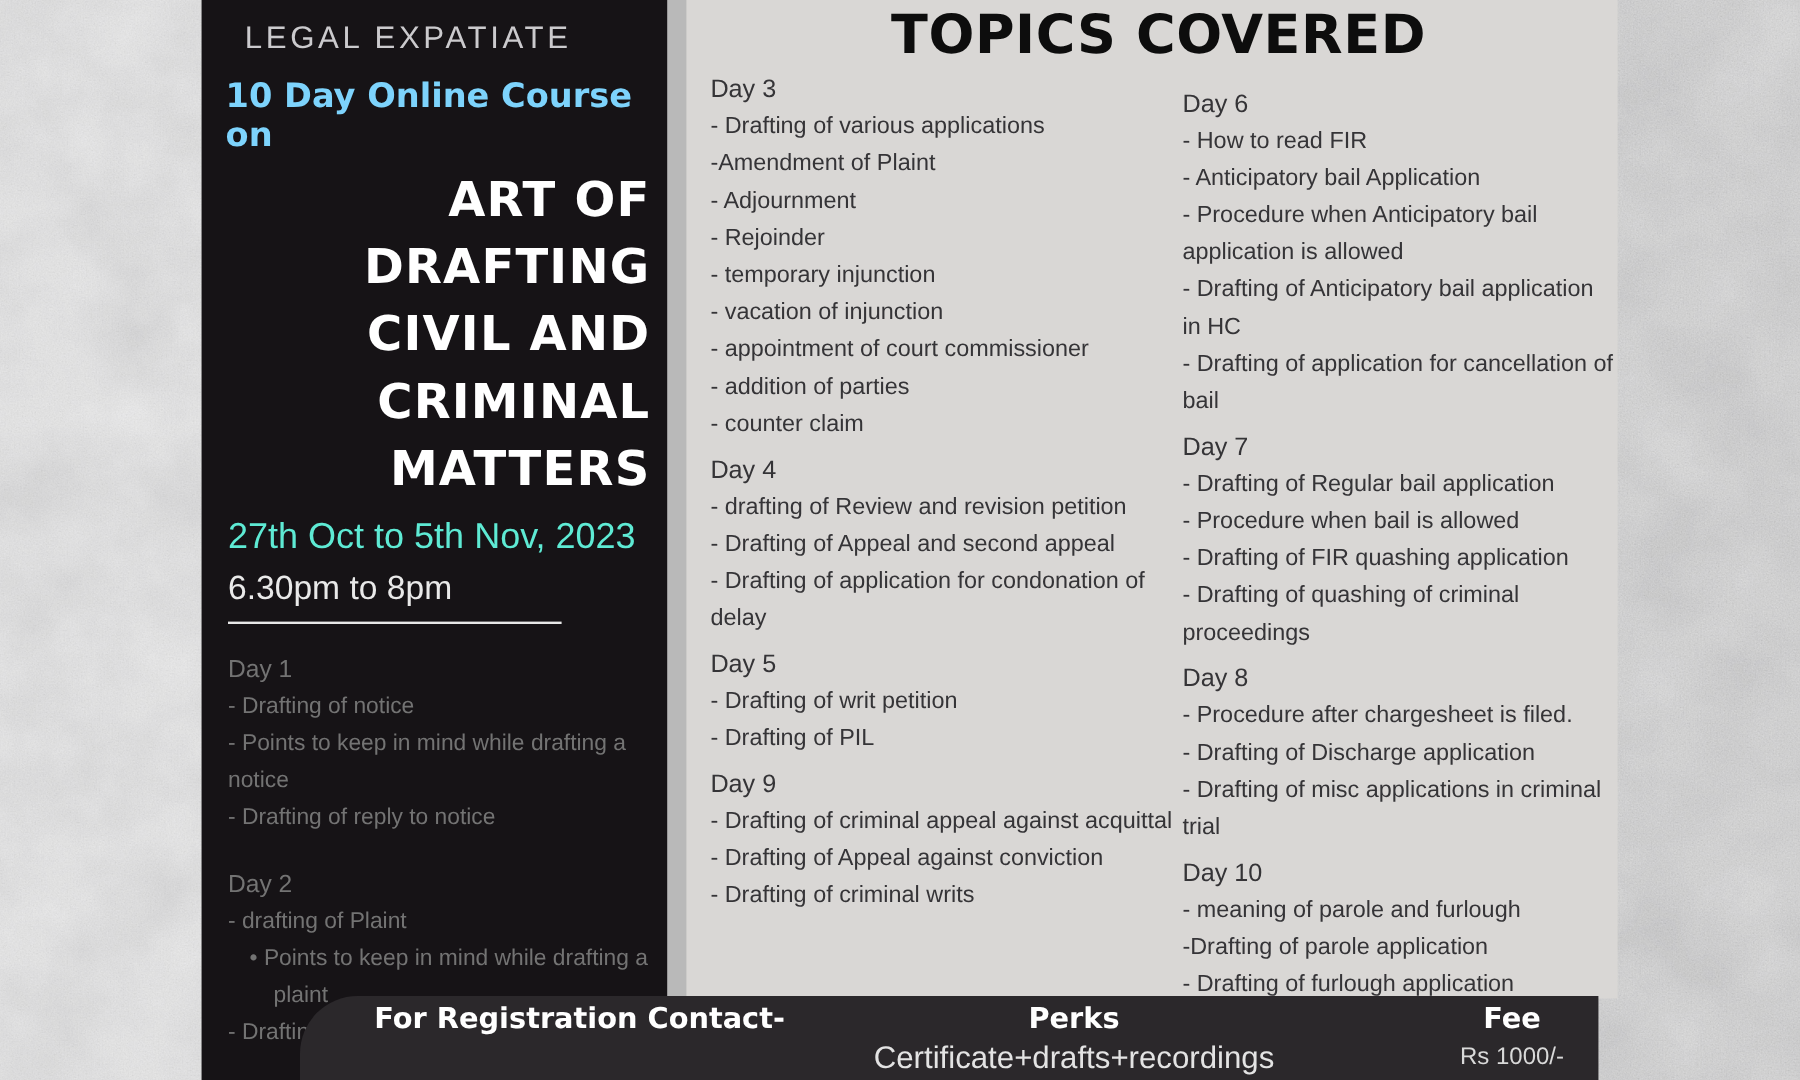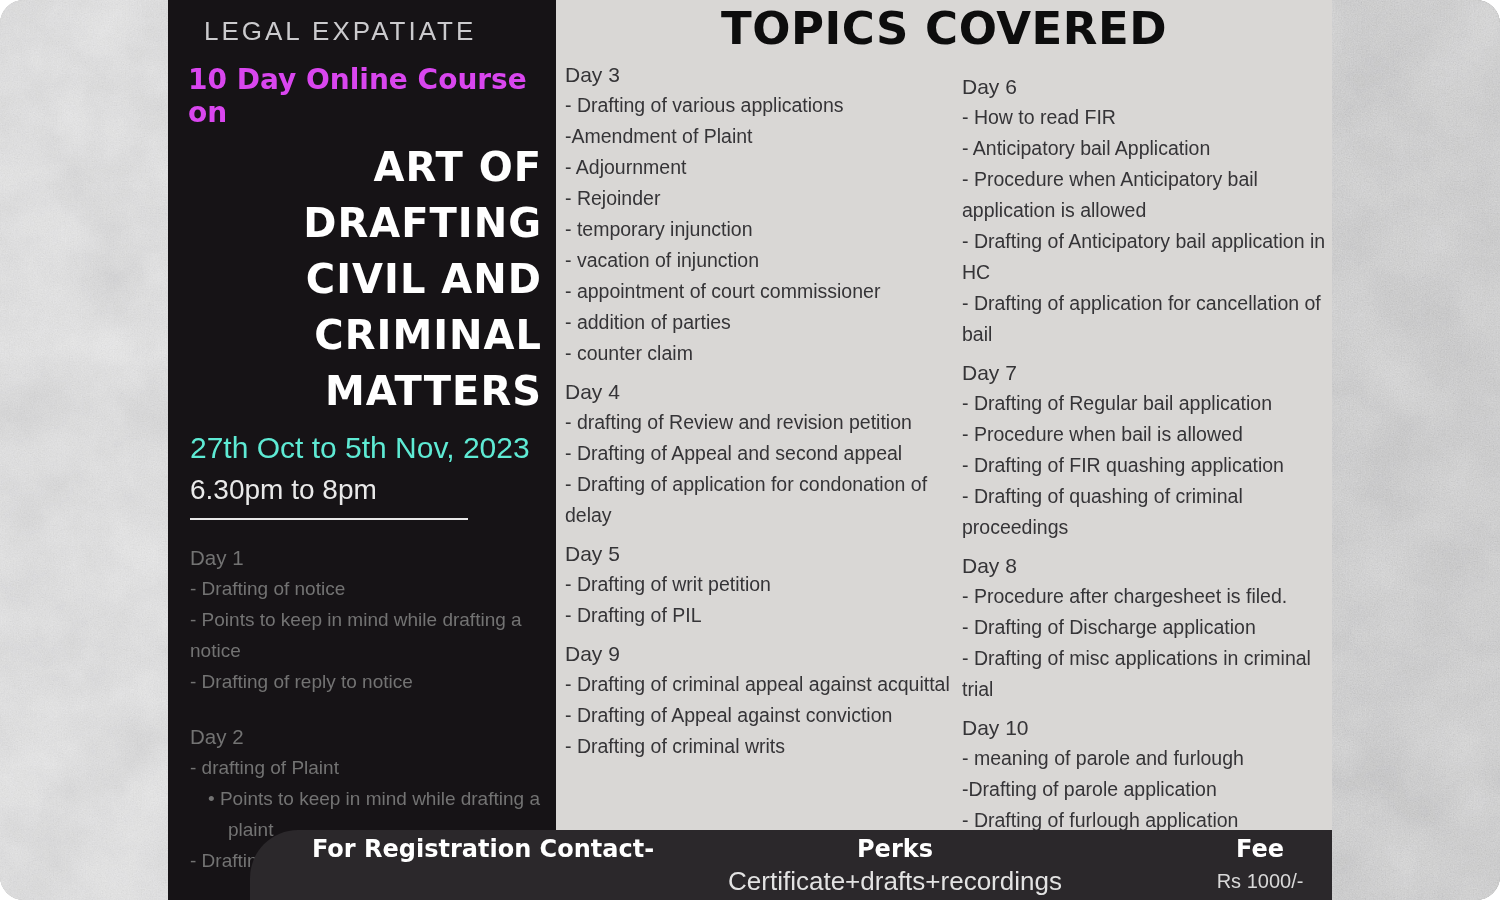--- a/index.html
+++ b/index.html
@@ -1,41 +1,41 @@
 <!DOCTYPE html>
 <html style="--panel-dark: #161316; --panel-light: #d9d7d5; --footer-bar: #2b282b; --text-dark: #353437; --text-light: #ececec;"><head>
 <meta charset="utf-8">
 <style>
   html,body{margin:0;padding:0;}
   .poster{position:relative;width:1500px;height:900px;overflow:hidden;
-    background:#b9b9b9;font-family:"Liberation Sans",sans-serif;border-radius:24px;}
+    background:#b9b9b9;font-family:"Liberation Sans",sans-serif;}
   .tex{position:absolute;top:0;height:900px;display:block;}
   .tex-left{left:0;width:168px;}
   .tex-right{left:1332px;width:168px;}
 
   
   .panel-dark{position:absolute;left:168px;top:0;width:388px;height:900px;
     background:var(--panel-dark,#161316);color:#ececec;box-sizing:border-box;padding:10px 14px;}
   .brand{font-size:26px;letter-spacing:3px;color:#cbcacd;margin:6px 0 0 22px;font-weight:500;}
-  .subtitle{font-family:"DejaVu Sans",sans-serif;font-size:28px;font-weight:700;color:#d946ef;margin:16px 0 0 6px;}
+  .subtitle{font-family:"DejaVu Sans",sans-serif;font-size:28px;font-weight:700;color:#7dd3fc;margin:16px 0 0 6px;}
   .big-title{font-family:"DejaVu Sans",sans-serif;font-weight:800;font-size:40px;line-height:56px;
     color:#fff;margin:10px 0 0 8px;letter-spacing:1px;text-align:right;}
   .dates{font-size:30px;color:#5eead4;margin:12px 0 0 8px;}
   .time{font-size:28px;color:#e9e9e9;margin:9px 0 0 8px;}
   .divider{width:278px;height:2px;background:#e8e8e8;margin:12px 0 0 8px;}
   .left-days{margin:22px 0 0 8px;font-size:19px;line-height:31px;color:#737373;}
 
   .day-group{margin-bottom:24px;}
   .day-label{font-size:20.5px;}
   .day-item{}
   .bullet{padding-left:38px;text-indent:-20px;}
 
   
-  .panel-light{position:absolute;left:556px;top:0;width:776px;height:832px;
-    background:var(--panel-light,#d9d7d5);box-sizing:border-box;}
+  .panel-light{position:absolute;left:572px;top:0;width:776px;height:832px;
+    background:var(--panel-light,#d9d7d5);box-sizing:border-box;padding-left:11px;}
   .topics-title{font-family:"DejaVu Sans",sans-serif;font-weight:800;font-size:45px;color:#0d0d0d;
     text-align:center;margin:3px 0 0 0;letter-spacing:0.5px;line-height:52px;}
   .columns{display:flex;padding:4px 0 0 9px;box-sizing:border-box;}
   .col{font-size:19.5px;line-height:31px;color:var(--text-dark,#353437);}
   .col .day-group{margin-bottom:7px;}
   .col .day-label{font-size:21px;}
   .col-1{width:397px;}
   .col-2{width:366px;margin-top:12px;}
 
   

